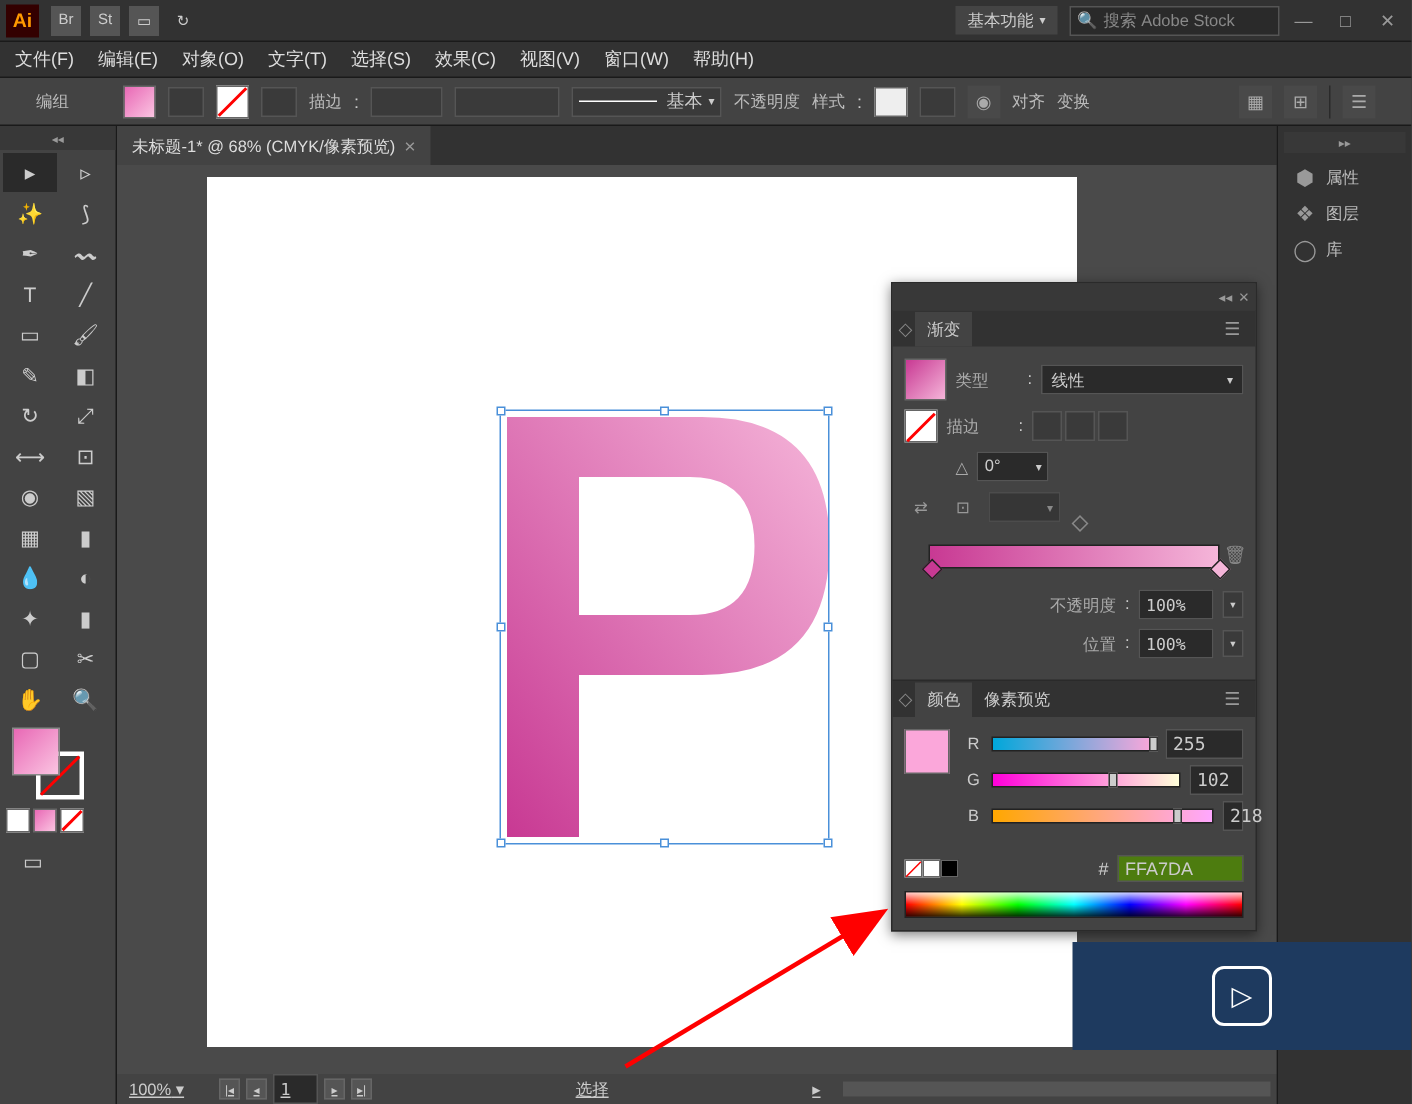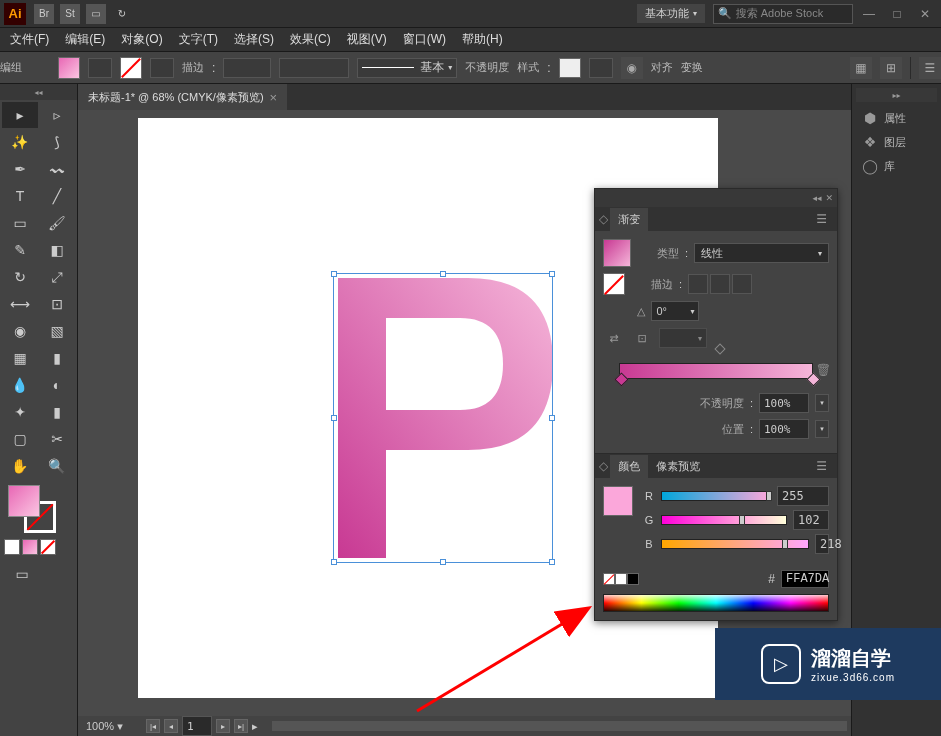--- a/index.html
+++ b/index.html
@@ -9,21 +9,21 @@
     .ai-logo { width: 22px; height: 22px; background: #330000; color: #ff9a00; font-weight: bold; display: flex; align-items: center; justify-content: center; font-size: 13px; margin-right: 8px; }
     .title-icon { width: 20px; height: 20px; background: #555; margin-right: 6px; display: flex; align-items: center; justify-content: center; font-size: 10px; color: #ccc; }
     .title-spacer { flex: 1; }
     .workspace-dd { background: #444; padding: 2px 8px; margin-right: 8px; font-size: 11px; display: flex; align-items: center; gap: 4px; }
     .search-box { width: 140px; height: 20px; background: #2a2a2a; border: 1px solid #555; padding: 0 4px; display: flex; align-items: center; color: #888; font-size: 11px; }
     .win-btn { width: 24px; height: 20px; display: flex; align-items: center; justify-content: center; color: #999; margin-left: 4px; }
     
     .menubar { height: 24px; background: #323232; display: flex; align-items: center; padding: 0 2px; border-bottom: 1px solid #1a1a1a; }
     .menu-item { padding: 0 8px; font-size: 12px; color: #ddd; }
     
-    .controlbar { height: 32px; background: #434343; display: flex; align-items: center; padding: 0 0; gap: 8px; border-bottom: 1px solid #1a1a1a; }
+    .controlbar { height: 32px; background: #434343; display: flex; align-items: center; padding: 0 24px; gap: 8px; border-bottom: 1px solid #1a1a1a; }
     .ctrl-label { font-size: 11px; color: #bbb; }
     .fill-swatch { width: 22px; height: 22px; background: linear-gradient(135deg, #e868b5, #fbc5e2); border: 1px solid #666; }
     .stroke-swatch { width: 22px; height: 22px; background: #fff; border: 1px solid #666; position: relative; }
     .stroke-swatch::after { content: ''; position: absolute; width: 130%; height: 2px; background: #ff0000; top: 48%; left: -15%; transform: rotate(-45deg); }
     .ctrl-dd { width: 24px; height: 20px; background: #3a3a3a; border: 1px solid #555; }
     .stroke-weight-dd { width: 48px; height: 20px; background: #3a3a3a; border: 1px solid #555; }
     .brush-def { width: 100px; height: 20px; background: #3a3a3a; border: 1px solid #555; display: flex; align-items: center; padding: 0 4px; }
     .brush-line { flex: 1; height: 1px; background: #fff; }
     .ctrl-icon { width: 22px; height: 22px; background: #494949; display: flex; align-items: center; justify-content: center; color: #aaa; }
     .ctrl-sep { width: 1px; height: 22px; background: #2a2a2a; }
@@ -47,40 +47,40 @@
     .doc-area { flex: 1; background: #262626; display: flex; flex-direction: column; position: relative; }
     .doc-tabs { height: 26px; background: #323232; display: flex; align-items: center; }
     .doc-tab { height: 100%; background: #434343; padding: 0 10px; display: flex; align-items: center; gap: 6px; font-size: 11px; color: #ddd; }
     .doc-tab-close { color: #999; font-size: 13px; }
     .canvas-wrap { flex: 1; background: #4a4a4a; display: flex; align-items: flex-start; justify-content: flex-start; padding: 8px 0 0 60px; overflow: hidden; position: relative; }
     .artboard { width: 580px; height: 580px; background: #fff; position: relative; }
     .letter-p { position: absolute; left: 200px; top: 160px; width: 215px; height: 280px; }
     .letter-p svg { width: 100%; height: 100%; }
     .sel-box { position: absolute; left: 195px; top: 155px; width: 220px; height: 290px; border: 1px solid #4a90d9; pointer-events: none; }
     .sel-handle { position: absolute; width: 6px; height: 6px; background: #fff; border: 1px solid #4a90d9; }
-    .status-bar { height: 20px; background: #434343; display: flex; align-items: center; padding: 0 4px; font-size: 11px; gap: 4px; }
+    .status-bar { height: 20px; background: #434343; display: flex; align-items: center; padding: 0 4px; font-size: 11px; gap: 4px; text-decoration: underline; }
     .zoom-dd { width: 60px; padding: 0 4px; }
     .nav-btn { width: 14px; height: 14px; background: #555; border: 1px solid #666; display: flex; align-items: center; justify-content: center; font-size: 8px; }
     
     .right-panels { width: 90px; background: #323232; border-left: 1px solid #1a1a1a; padding: 4px; }
     .right-panels-toggle { height: 14px; background: #383838; display: flex; align-items: center; justify-content: center; color: #999; font-size: 8px; margin-bottom: 4px; }
     .panel-iconbtn { display: flex; align-items: center; gap: 6px; padding: 4px 6px; color: #bbb; font-size: 11px; }
     .panel-icon { width: 16px; height: 16px; display: flex; align-items: center; justify-content: center; font-size: 14px; color: #999; }
     
     
     .float-panel { position: absolute; left: 594px; top: 188px; width: 244px; background: #434343; border: 1px solid #2a2a2a; box-shadow: 0 2px 8px rgba(0,0,0,0.5); }
     .panel-header { height: 18px; background: #383838; display: flex; align-items: center; justify-content: space-between; padding: 0 4px; font-size: 9px; color: #999; }
     .panel-close { display: flex; gap: 4px; }
     .panel-tabs { height: 24px; background: #323232; display: flex; align-items: center; padding: 0 4px; }
     .panel-tab { padding: 4px 8px; font-size: 11px; color: #ccc; }
     .panel-tab.active { background: #434343; }
     .panel-menu { margin-left: auto; padding: 0 6px; color: #999; }
     .panel-body { padding: 8px; }
     .panel-row { display: flex; align-items: center; gap: 6px; margin-bottom: 6px; font-size: 11px; }
-    .panel-row-label { width: 42px; text-align: right; color: #aaa; }
+    .panel-row-label { width: 42px; color: #aaa; }
     .panel-dd { flex: 1; height: 20px; background: #2a2a2a; border: 1px solid #555; padding: 0 6px; display: flex; align-items: center; justify-content: space-between; color: #ccc; }
     .grad-preview { width: 28px; height: 28px; background: linear-gradient(135deg, #c83993, #f5b5d9); border: 1px solid #666; }
     .stroke-btns { display: flex; gap: 2px; }
     .stroke-btnbox { width: 20px; height: 20px; background: #3a3a3a; border: 1px solid #555; }
     .angle-input { width: 48px; height: 20px; background: #2a2a2a; border: 1px solid #555; padding: 0 4px; display: flex; align-items: center; justify-content: space-between; }
     .small-swatch { width: 22px; height: 22px; border: 1px solid #666; position: relative; }
     .small-swatch.none::after { content: ''; position: absolute; width: 130%; height: 2px; background: #ff0000; top: 48%; left: -15%; transform: rotate(-45deg); }
     .grad-slider-wrap { position: relative; padding: 8px 16px 14px 16px; }
     .grad-slider { height: 16px; background: linear-gradient(90deg, #c83993, #f5b5d9); border: 1px solid #222; position: relative; }
     .grad-stop { position: absolute; width: 10px; height: 10px; border: 1px solid #222; bottom: -10px; transform: rotate(45deg) translateX(-50%); }
@@ -94,21 +94,21 @@
     .slider-row { display: flex; align-items: center; gap: 6px; margin-bottom: 4px; }
     .slider-label { width: 12px; text-align: center; color: #ccc; font-size: 11px; }
     .slider-track { flex: 1; height: 10px; position: relative; border: 1px solid #222; }
     .slider-r { background: linear-gradient(90deg, #00a7da, #ffa7da); }
     .slider-g { background: linear-gradient(90deg, #ff00da, #ffffda); }
     .slider-b { background: linear-gradient(90deg, #ffa700, #ffa7ff); }
     .slider-thumb { position: absolute; width: 6px; height: 10px; background: #ccc; border: 1px solid #333; top: -1px; }
     .hex-row { display: flex; align-items: center; gap: 6px; padding: 4px 8px; }
     .hex-swatches { display: flex; }
     .hex-sw { width: 12px; height: 12px; border: 1px solid #666; }
-    .hex-input { width: 48px; height: 18px; background: #000000; border: 1px solid #555; font-family: Liberation Mono, monospace; padding: 0 4px; display: flex; align-items: center; color: #ccc; }
+    .hex-input { width: 84px; height: 18px; background: #4d7c0f; border: 1px solid #555; font-family: Liberation Sans, sans-serif; padding: 0 4px; display: flex; align-items: center; color: #ccc; }
     .color-spectrum { height: 18px; margin: 2px 8px 8px 8px; background: linear-gradient(90deg, #ff0000, #ffff00, #00ff00, #00ffff, #0000ff, #ff00ff, #ff0000); position: relative; border: 1px solid #222; }
     .color-spectrum::before { content:''; position:absolute; inset:0; background: linear-gradient(180deg, rgba(255,255,255,0.8), transparent 50%, rgba(0,0,0,0.8)); }
     
     .arrow-annotation { position: absolute; left: 407px; top: 601px; pointer-events: none; }
     
     .watermark { position: absolute; right: 0; bottom: 36px; width: 226px; height: 72px; background: #1e3a5f; display: flex; align-items: center; justify-content: center; gap: 10px; }
     .wm-logo { width: 40px; height: 40px; border: 2px solid #fff; border-radius: 8px; display: flex; align-items: center; justify-content: center; color: #fff; font-size: 18px; }
     .wm-text { color: #fff; }
     .wm-title { font-size: 20px; font-weight: bold; }
     .wm-sub { font-size: 10px; letter-spacing: 1px; }
@@ -259,20 +259,21 @@
         </div>
       </div>
     </div>
     <div class="status-bar">
       <div class="zoom-dd"><span>100%</span> ▾</div>
       <div class="nav-btn">|◂</div>
       <div class="nav-btn">◂</div>
       <div class="num-input" style="width:30px">1</div>
       <div class="nav-btn">▸</div>
       <div class="nav-btn">▸|</div>
+      <div style="flex:1;text-align:center">选择</div>
       <div style="width:16px">▸</div>
       <div style="flex:1;height:10px;background:#555"></div>
     </div>
   </div>
 
   <div class="right-panels">
     <div class="right-panels-toggle">▸▸</div>
     <div class="panel-iconbtn">
       <span class="panel-icon">⬢</span>
       <span>属性</span>
@@ -409,17 +410,13 @@
   <defs>
     <marker id="ah" markerWidth="12" markerHeight="12" refX="10" refY="5" orient="auto">
       <path d="M0,0 L12,5 L0,10 Z" fill="#ff0000"></path>
     </marker>
   </defs>
   <line x1="10" y1="110" x2="180" y2="8" stroke="#ff0000" stroke-width="3" marker-end="url(#ah)"></line>
 </svg>
 
 <div class="watermark">
   <div class="wm-logo">▷</div>
-  <div class="wm-text">
-    <div class="wm-title">溜溜自学</div>
-    <div class="wm-sub">zixue.3d66.com</div>
-  </div>
 </div>
 
 </body></html>

